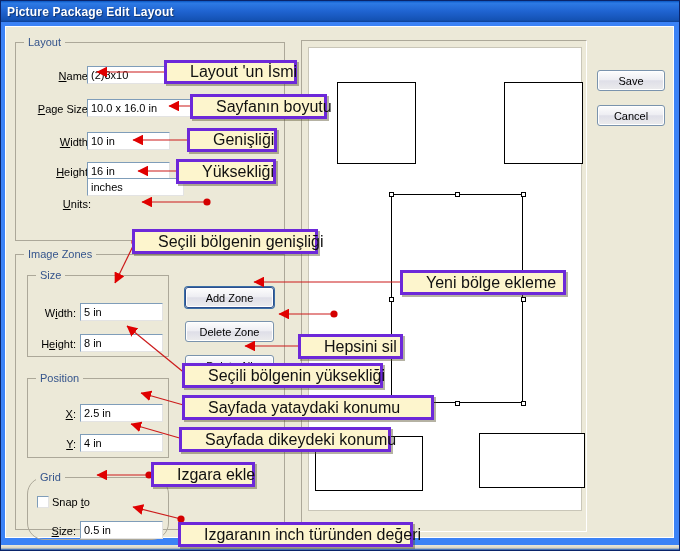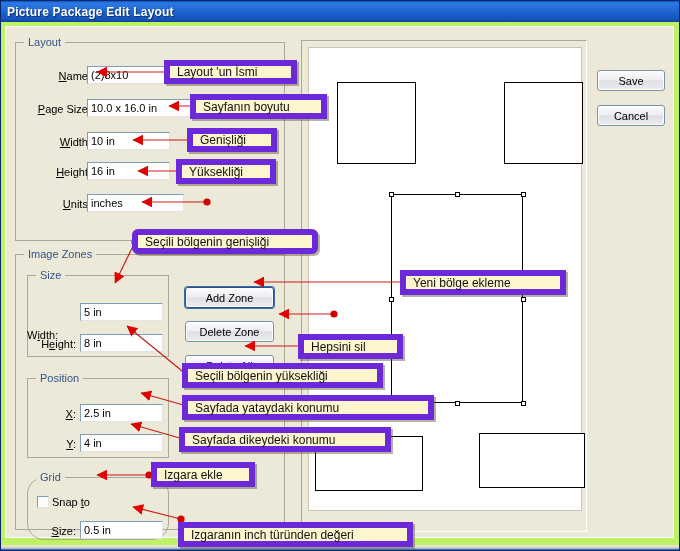--- a/index.html
+++ b/index.html
@@ -21,21 +21,21 @@
   .titlebar .ttl{
     color:#ffffff;font-size:12px;font-weight:bold;
     padding-left:6px;letter-spacing:.2px;
     text-shadow:1px 1px 1px rgba(0,0,0,.45);
     white-space:nowrap;
   }
 
   
   .client{
     position:absolute;left:0;top:21px;width:680px;height:525px;
-    background:#bef264;
+    background:#3b82f6;
   }
   .innerframe{
     position:absolute;left:4px;top:4px;width:669px;height:512px;
     border:1px solid #ffffff;border-top-color:#ffffff;border-left-color:#ffffff;
     box-sizing:border-box;
     background:#ece9d8;
   }
   .bottombar{
     position:absolute;left:0;bottom:0;width:680px;height:5px;
     background:linear-gradient(to bottom,#ece9d8 0%,#d6d2c2 60%,#1452b4 100%);
@@ -95,24 +95,24 @@
   .zone.sel{border:1px solid #000;}
   .handle{position:absolute;width:5px;height:5px;background:#fff;border:1px solid #000;box-sizing:border-box;}
   .wmark{
     position:absolute;font-size:23px;font-weight:bold;color:#f2efe2;
     letter-spacing:1px;white-space:nowrap;
   }
 
   
   .callout{
     position:absolute;box-sizing:border-box;
-    background:#fdf5cd;border:6px solid #6d28d9;
-    font-size:12px;color:#111;
+    background:#fdf5cd;border:3px solid #6d28d9;
+    font-size:16px;color:#111;
     display:flex;align-items:center;
-    padding:0 7px;white-space:nowrap;
+    padding:0 23px;white-space:nowrap;
     box-shadow:2px 2px 0 rgba(90,85,50,.45);
     line-height:1;
   }
   svg.anno{position:absolute;left:0;top:0;width:680px;height:551px;overflow:visible;pointer-events:none;}
 </style>
 </head>
 <body>
 
 <div id="app">
 
@@ -133,30 +133,30 @@
     <div class="lbl" style="left:9px;top:81px;width:81px;text-align:right;"><u>P</u>age Size:</div>
     <div class="field" style="left:86px;top:77px;width:110px;">10.0 x 16.0 in</div>
 
     <div class="lbl" style="left:29px;top:114px;width:61px;text-align:right;"><u>W</u>idth:</div>
     <div class="field" style="left:86px;top:110px;width:83px;">10 in</div>
 
     <div class="lbl" style="left:29px;top:144px;width:61px;text-align:right;"><u>H</u>eight:</div>
     <div class="field" style="left:86px;top:140px;width:83px;">16 in</div>
 
     <div class="lbl" style="left:33px;top:176px;width:57px;text-align:right;"><u>U</u>nits:</div>
-    <div class="field" style="left:86px;top:172px;width:97px;">inches</div>
+    <div class="field" style="left:86px;top:156px;width:97px;">inches</div>
 
     <div class="group" style="left:14px;top:232px;width:270px;height:276px;">
       <div class="glabel">Image Zones</div>
     </div>
 
     <div class="group" style="left:26px;top:253px;width:142px;height:82px;">
       <div class="glabel">Size</div>
     </div>
-    <div class="lbl" style="left:26px;top:285px;width:49px;text-align:left;margin-top:22px;">W<u>i</u>dth:</div>
+    <div class="lbl" style="left:26px;top:285px;width:49px;text-align:right;">W<u>i</u>dth:</div>
     <div class="field" style="left:79px;top:281px;width:83px;">5 in</div>
     <div class="lbl" style="left:26px;top:316px;width:49px;text-align:right;">H<u>e</u>ight:</div>
     <div class="field" style="left:79px;top:312px;width:83px;">8 in</div>
 
     <div class="group" style="left:26px;top:356px;width:142px;height:80px;">
       <div class="glabel">Position</div>
     </div>
     <div class="lbl" style="left:40px;top:386px;width:35px;text-align:right;"><u>X</u>:</div>
     <div class="field" style="left:79px;top:382px;width:83px;">2.5 in</div>
     <div class="lbl" style="left:40px;top:416px;width:35px;text-align:right;"><u>Y</u>:</div>
@@ -259,21 +259,21 @@
     <circle cx="148" cy="474" r="3.6" fill="#d40000"></circle>
 
     <line x1="180" y1="518" x2="132" y2="506" stroke="#cc1b1b" stroke-width="1.2" marker-end="url(#ar)"></line>
     <circle cx="180" cy="518" r="3.6" fill="#d40000"></circle>
   </svg>
 
   <div class="callout" style="left:163px;top:59px;width:133px;height:24px;">Layout 'un İsmi</div>
   <div class="callout" style="left:189px;top:93px;width:137px;height:25px;">Sayfanın boyutu</div>
   <div class="callout" style="left:186px;top:127px;width:90px;height:24px;">Genişliği</div>
   <div class="callout" style="left:175px;top:158px;width:100px;height:25px;">Yüksekliği</div>
-  <div class="callout" style="left:131px;top:228px;width:186px;height:25px;border-radius:6px;">Seçili bölgenin genişliği</div>
+  <div class="callout" style="left:131px;top:228px;width:186px;height:25px;">Seçili bölgenin genişliği</div>
   <div class="callout" style="left:399px;top:269px;width:166px;height:25px;">Yeni bölge ekleme</div>
   <div class="callout" style="left:297px;top:333px;width:105px;height:25px;">Hepsini sil</div>
   <div class="callout" style="left:181px;top:362px;width:201px;height:25px;">Seçili bölgenin yüksekliği</div>
   <div class="callout" style="left:181px;top:394px;width:252px;height:25px;">Sayfada yataydaki konumu</div>
   <div class="callout" style="left:178px;top:426px;width:212px;height:25px;">Sayfada dikeydeki konumu</div>
   <div class="callout" style="left:150px;top:461px;width:104px;height:25px;">Izgara ekle</div>
   <div class="callout" style="left:177px;top:505px;width:235px;height:25px;margin-top:16px;">Izgaranın inch türünden değeri</div>
 
 </div>
 

